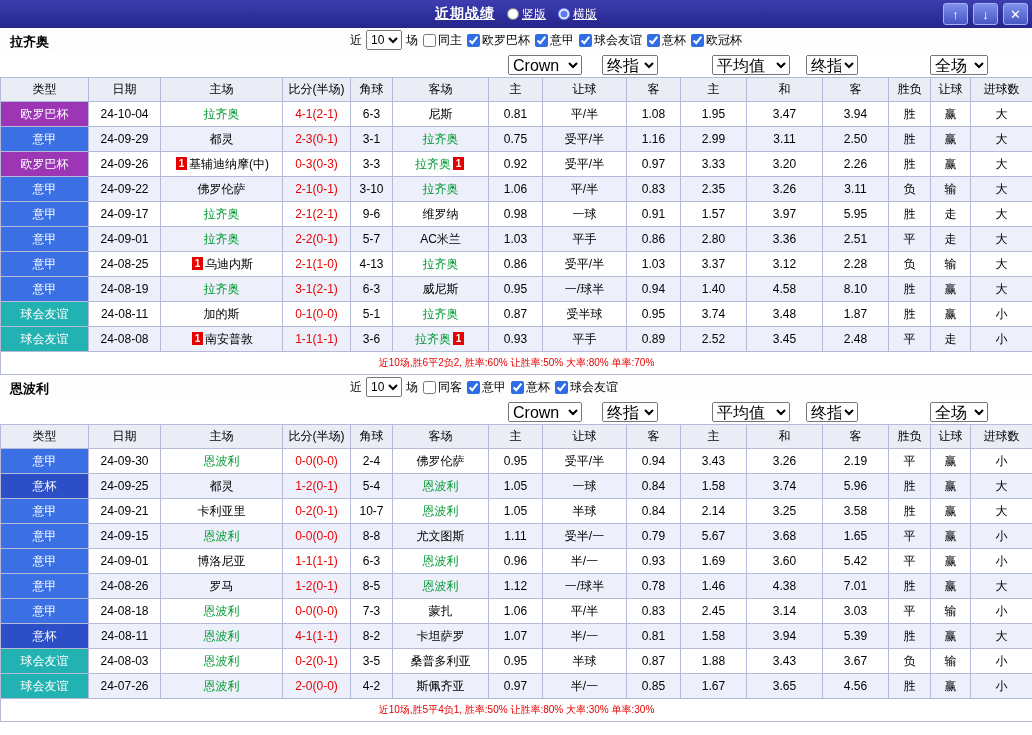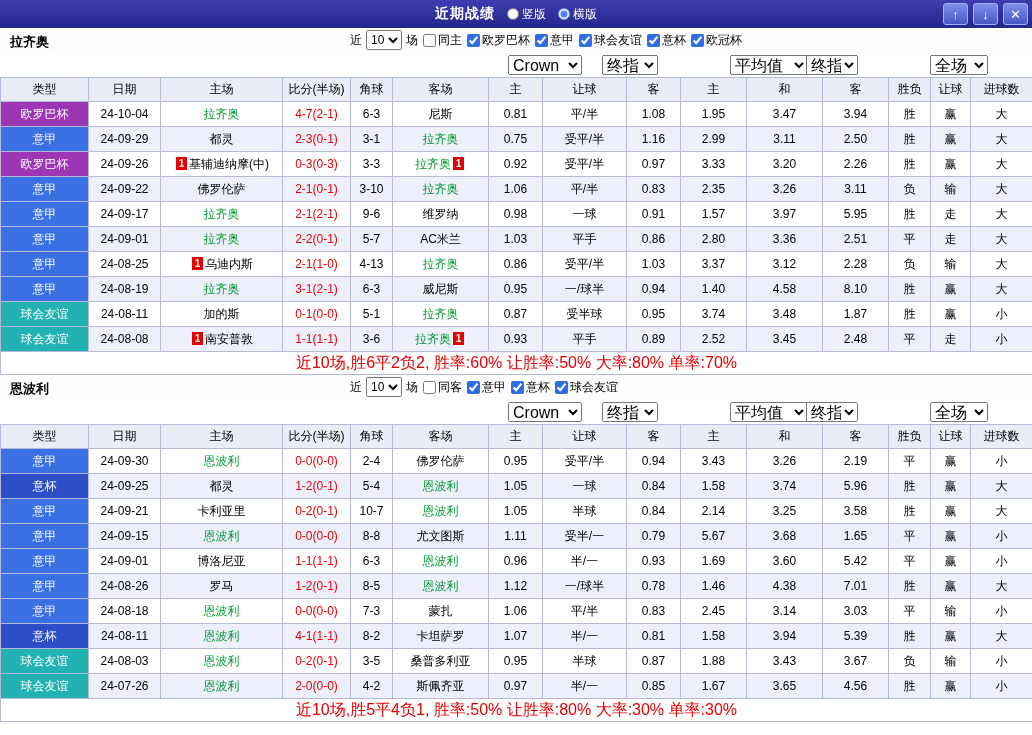--- a/index.html
+++ b/index.html
@@ -1,55 +1,55 @@
 <!DOCTYPE html>
 <html style="--c-red: #e60000; --c-green: #009933; --c-blue: #2f3bd2; --c-border: #b4bad8; --c-header-bg: #eaecf6; --c-row-alt: #edf0fa;"><head>
 <meta charset="utf-8">
 <style>
   *{box-sizing:border-box;margin:0;padding:0;}
   html,body{width:1032px;}
   body{font-family:"Liberation Sans","DejaVu Sans",sans-serif;background:#ffffff;height:735px;overflow:hidden;}
 
-  .topbar{height:28px;background:linear-gradient(#3d3db0,#25258c);display:flex;align-items:center;position:relative;color:#fff;}
+  .topbar{height:28px;background:linear-gradient(#3d3db0,#25258c);display:flex;align-items:center;position:relative;color:#fff;text-decoration:underline;}
   .topbar-center{margin:0 auto;display:flex;align-items:center;gap:12px;}
   .title{font-weight:bold;font-size:14px;letter-spacing:1px;}
   .radio{display:flex;align-items:center;gap:3px;font-size:12px;cursor:pointer;}
   .radio input{width:12px;height:12px;accent-color:#5b7cf5;}
   .topbar-right{position:absolute;right:4px;top:3px;display:flex;gap:5px;}
   .tb-btn{width:25px;height:22px;background:linear-gradient(#7f90ea,#4656c4);border:1px solid #a3b2f6;border-radius:3px;color:#fff;font-size:13px;line-height:1;cursor:pointer;padding:0;}
 
   .team-bar{height:26px;position:relative;background:#fdfdfe;}
   .team-name{position:absolute;left:10px;top:5px;font-weight:bold;font-size:13px;color:#000;}
   .filters{position:absolute;left:350px;top:2px;display:flex;align-items:center;font-size:12px;}
   .count-select{margin:0 4px;font-size:12px;height:20px;}
   .chkwrap{display:flex;align-items:center;}
   .chk{display:flex;align-items:center;font-size:12px;margin-left:5px;cursor:pointer;white-space:nowrap;justify-content:space-between;}
   .chk input{width:13px;height:13px;margin-right:2px;accent-color:#2e6de5;}
 
   .select-row{height:23px;position:relative;background:#fff;}
   .osel{position:absolute;top:1px;height:20px;font-size:16px;}
   .osel0{left:508px;width:74px;}
   .osel1{left:602px;width:56px;}
-  .osel2{left:730px;width:78px;}
+  .osel2{left:712px;width:78px;}
   .osel3{left:806px;width:52px;}
   .osel4{left:930px;width:58px;}
 
   table.grid{width:1032px;border-collapse:collapse;table-layout:fixed;}
   .grid th,.grid td{border:1px solid var(--c-border,#b4bad8);text-align:center;font-size:12px;overflow:hidden;white-space:nowrap;}
   .grid th{height:24px;background:var(--c-header-bg,#eaecf6);font-weight:normal;color:#000;}
   .grid td{height:25px;color:#000;}
   .grid tbody tr:nth-child(even){background:var(--c-row-alt,#edf0fa);}
   td.comp{color:#fff;}
   td.score{color:var(--c-red,#e60000);}
   td.featured{color:var(--c-green,#009933);}
   .res-red{color:var(--c-red,#e60000);}
   .res-green{color:var(--c-green,#009933);}
   .res-blue{color:var(--c-blue,#2f3bd2);}
   .redcard{display:inline-block;background:var(--c-red,#e60000);color:#fff;font-size:10px;width:11px;height:13px;line-height:13px;margin:0 2px;vertical-align:1px;font-weight:bold;}
-  td.summary{height:23px;color:var(--c-red,#e60000);background:#fff;font-size:16px;}
+  td.summary{height:23px;color:var(--c-red,#e60000);background:#fff;font-size:10px;}
 </style>
 </head>
 <body>
 
 <div class="app">
 
   <header class="topbar">
     <div class="topbar-center">
       <span class="title">近期战绩</span>
       <label class="radio">
@@ -147,21 +147,21 @@
             <th>胜负</th>
             <th>让球</th>
             <th>进球数</th>
           </tr>
         </thead>
       <tbody>
           <tr>
             <td class="comp" style="background: rgb(157, 54, 181);">欧罗巴杯</td>
             <td>24-10-04</td>
             <td class="team featured"><span>拉齐奥</span></td>
-            <td class="score">4-7(2-1)</td>
+            <td class="score">4-1(2-1)</td>
             <td>6-3</td>
             <td class="team"><span>尼斯</span></td>
             <td>0.81</td>
             <td>平/半</td>
             <td>1.08</td>
             <td>1.95</td>
             <td>3.47</td>
             <td>3.94</td>
             <td class="res-red">胜</td>
             <td class="res-red">赢</td>

